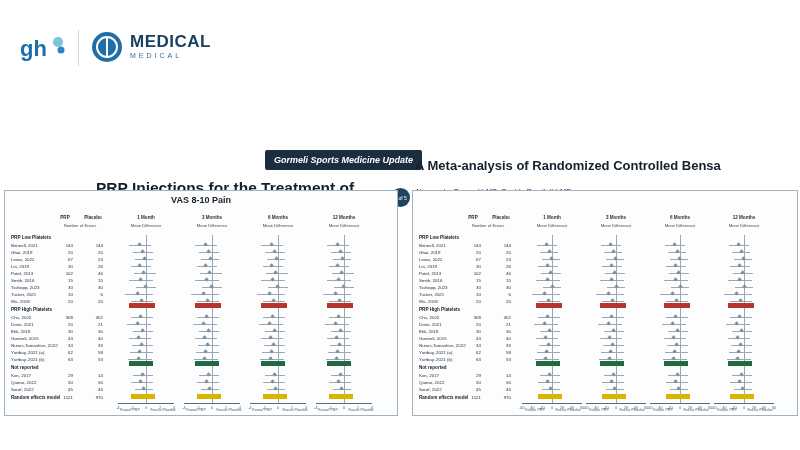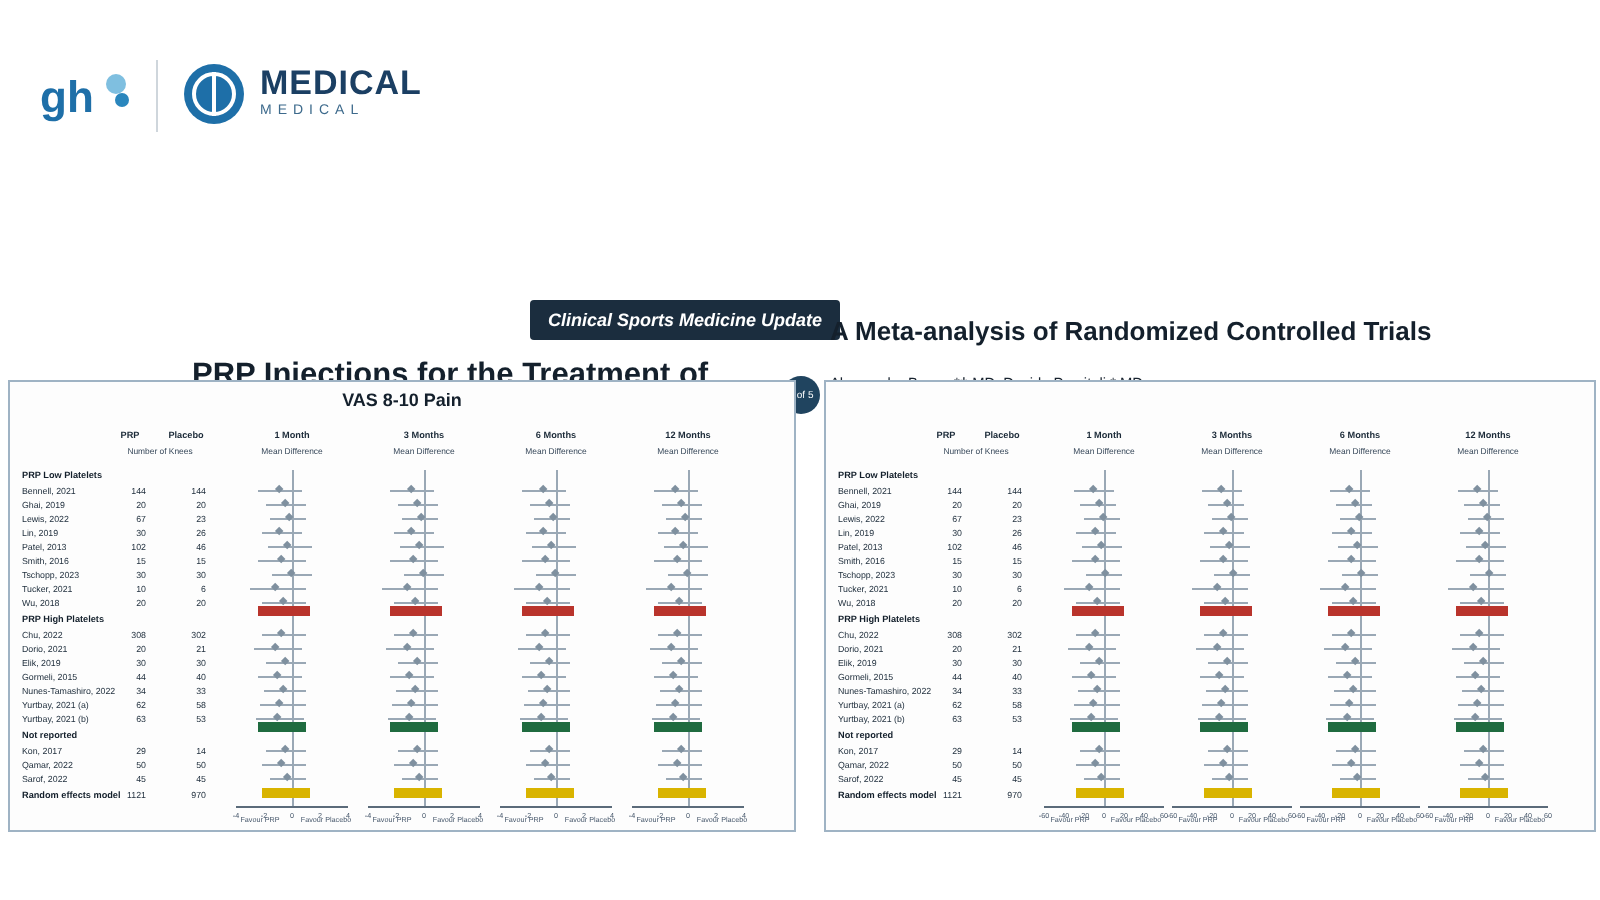--- a/index.html
+++ b/index.html
@@ -72,23 +72,23 @@
     <div class="logo-wem">
       <div class="wem-mark"></div>
       <div class="wem-text">
         <div class="w1">MEDICAL</div>
         <div class="w2">MEDICAL</div>
       </div>
     </div>
   </div>
 
   <div class="titleband">
-    <div class="badge">Clinical Sports Medicine Update</div>
+    <div class="badge">Gormeli Sports Medicine Update</div>
     <div class="maintitle">PRP Injections for the Treatment of Knee Osteoarthritis: The Improvement Is Clinically Significant and Influenced by Platelet Concentration</div>
-    <div class="subtitle">A Meta-analysis of Randomized Controlled Trials</div>
+    <div class="subtitle">A Meta-analysis of Randomized Controlled Bensa</div>
     <div class="avatar">3 of 5</div>
     <div class="authors">
       <span class="ln">Alessandro Bensa,*† MD, Davide Previtali,* MD</span>
       <span class="ln"><span>, Alessandro Sangiorgio,* MD</span><span class="orcid"></span></span>
       <span class="ln"><span>Angelo Boffa,‡ MD, Manuela Salerno,‡§ MSc, PhD</span><span class="orcid"></span></span>
       <span class="ln">and Giuseppe Filardo,*†‡ Prof., MD, PhD, MBA</span>
     </div>
     <div class="affil">Investigation performed at the Service of Orthopaedics and Traumatology, Department of Surgery, EOC, Lugano, Switzerland</div>
   </div>
 

